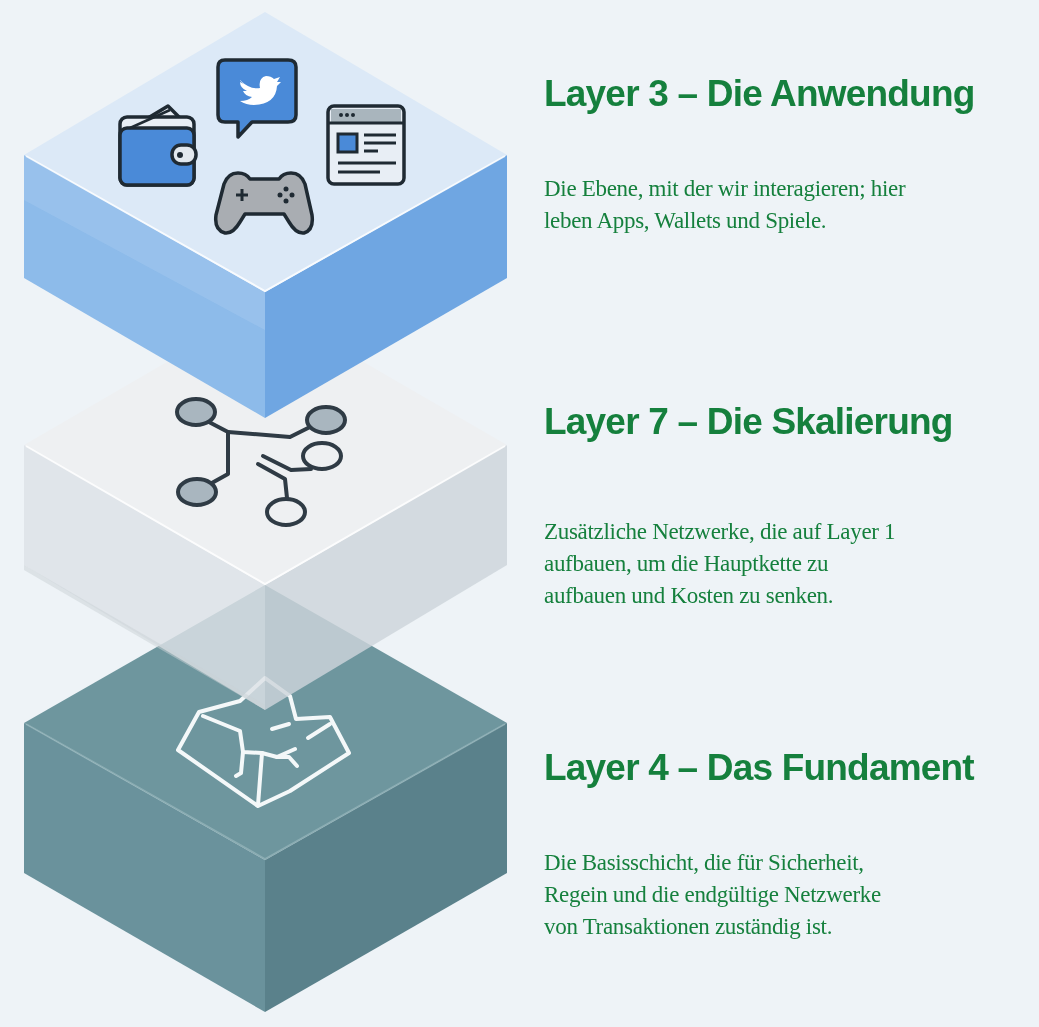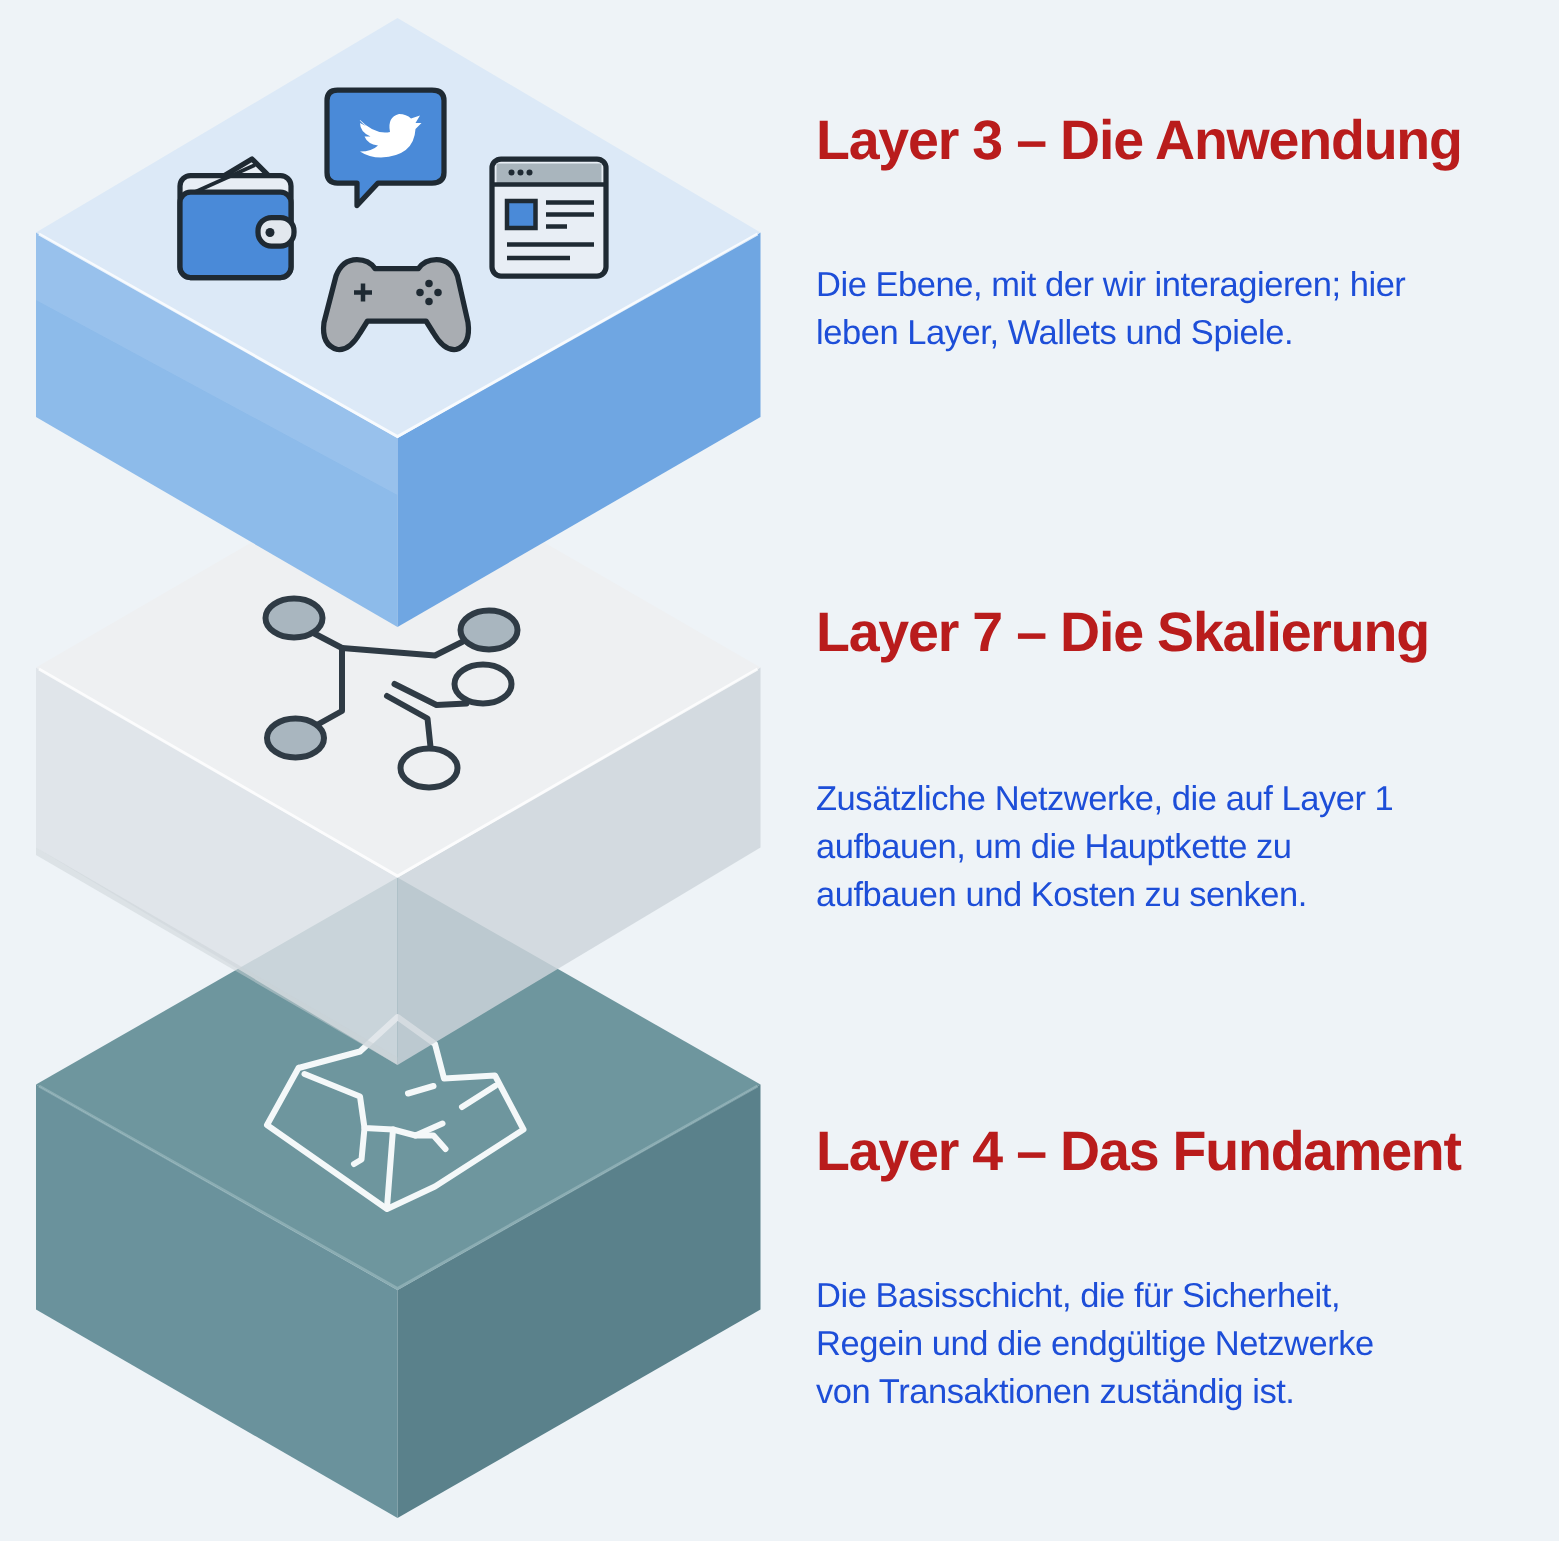--- a/index.html
+++ b/index.html
@@ -8,25 +8,25 @@
     background: #eef3f7;
     position: relative;
     font-family: "Liberation Sans", sans-serif;
     color: #161616;
   }
   #art { position: absolute; left: 0; top: 0; width: 540px; height: 1027px; }
   .layer-text { position: absolute; left: 544px; width: 490px; }
   .layer-title {
     font-family: "Liberation Sans", sans-serif;
     font-weight: bold; font-size: 37px; letter-spacing: -0.8px;
-    line-height: 44px; margin: 0; white-space: nowrap; color: #b91c1c;
+    line-height: 44px; margin: 0; white-space: nowrap; color: #15803d;
   }
   .layer-desc {
-    font-family: Liberation Sans, sans-serif;
-    font-size: 23px; line-height: 32px; margin: 0; color: #1d4ed8;
+    font-family: Liberation Serif, serif;
+    font-size: 23px; line-height: 32px; margin: 0; color: #15803d;
     letter-spacing: -0.3px;
   }
 </style>
 </head>
 <body>
 
 <svg id="art" viewBox="0 0 540 1027" xmlns="http://www.w3.org/2000/svg">
 
   <g>
     <polygon points="265,585 507,723 265,860 24,723" fill="#6e969e"></polygon>
@@ -110,21 +110,21 @@
       <circle cx="292" cy="195" r="2.5" fill="#1f2a33"></circle>
       <circle cx="286" cy="201" r="2.5" fill="#1f2a33"></circle>
     </g>
   </g>
 </svg>
 
 <div class="layer-text" style="top:72px;">
   <h2 class="layer-title">Layer 3 – Die Anwendung</h2>
   <p class="layer-desc" style="margin-top:57px;">
     <span>Die Ebene, mit der wir interagieren; hier</span><br>
-    <span>leben Layer, Wallets und Spiele.</span>
+    <span>leben Apps, Wallets und Spiele.</span>
   </p>
 </div>
 
 <div class="layer-text" style="top:400px;">
   <h2 class="layer-title">Layer 7 – Die Skalierung</h2>
   <p class="layer-desc" style="margin-top:72px;">
     <span>Zusätzliche Netzwerke, die auf Layer 1</span><br>
     <span>aufbauen, um die Hauptkette zu</span><br>
     <span>aufbauen und Kosten zu senken.</span>
   </p>

